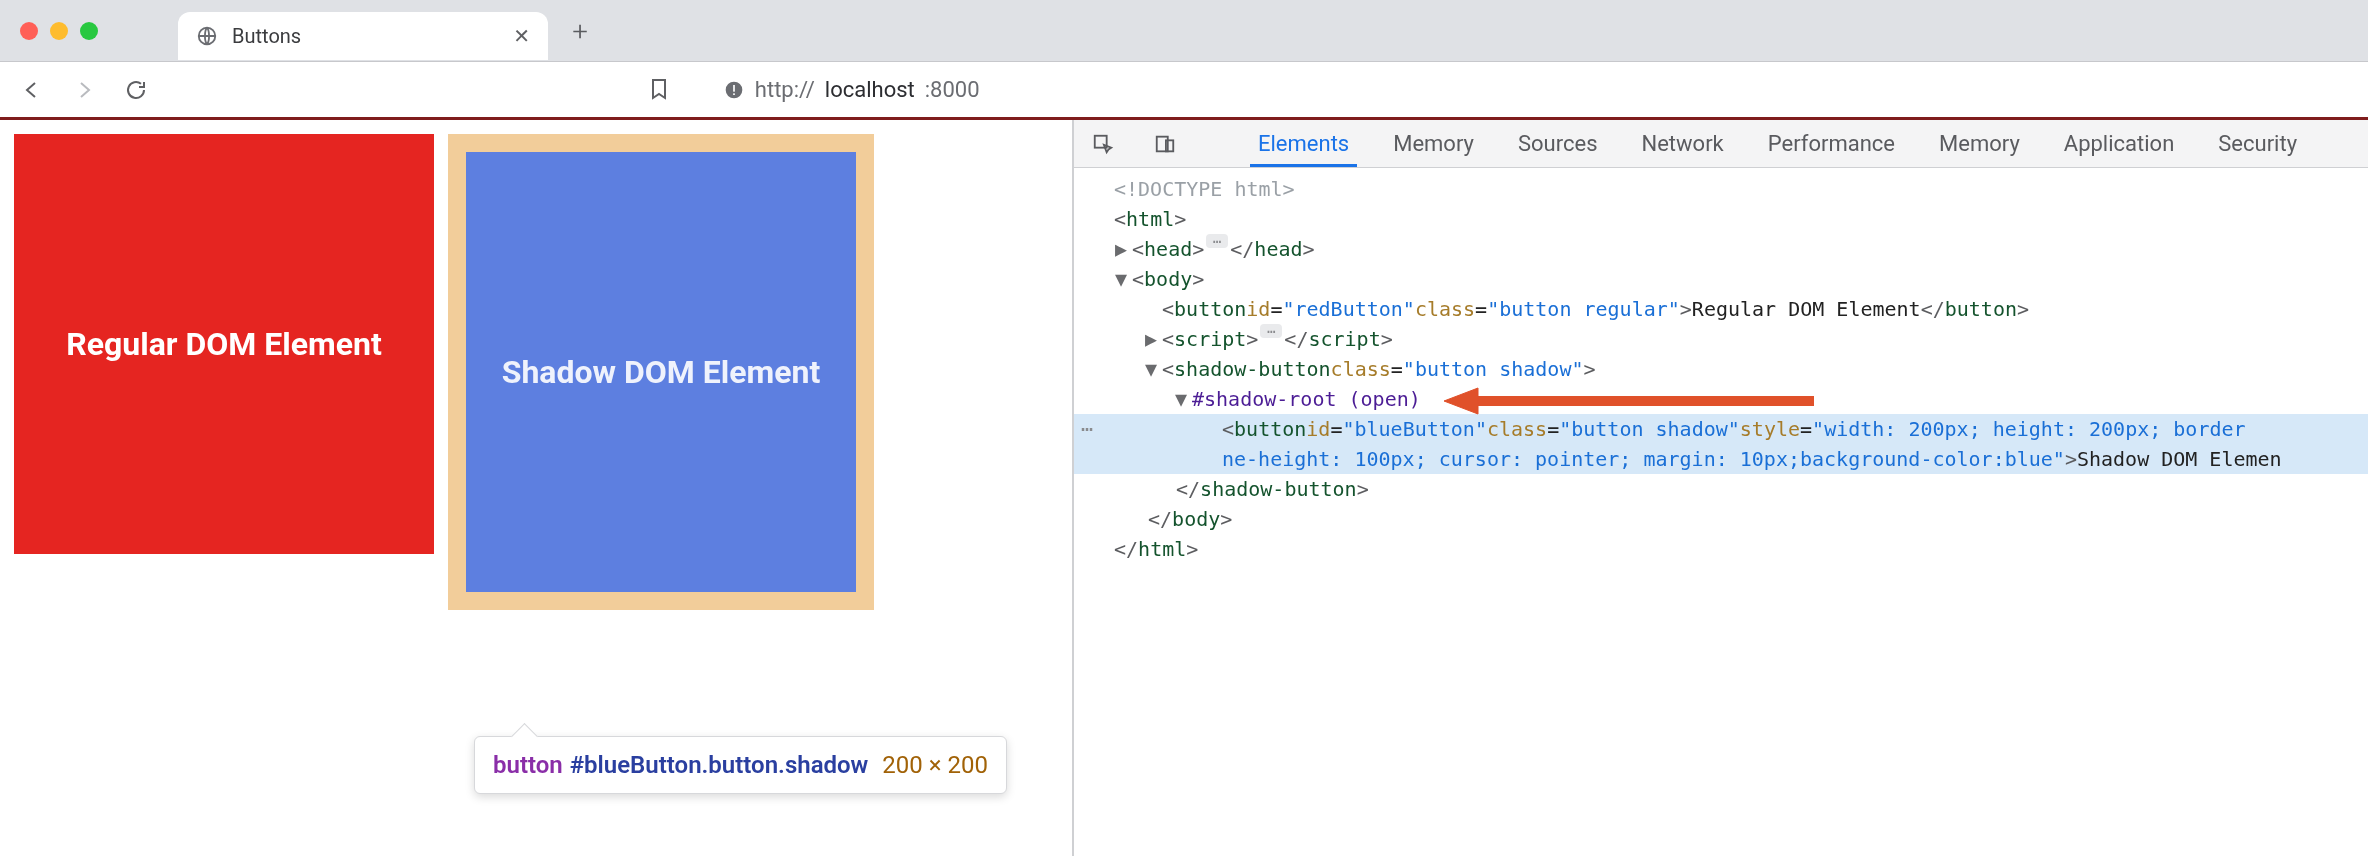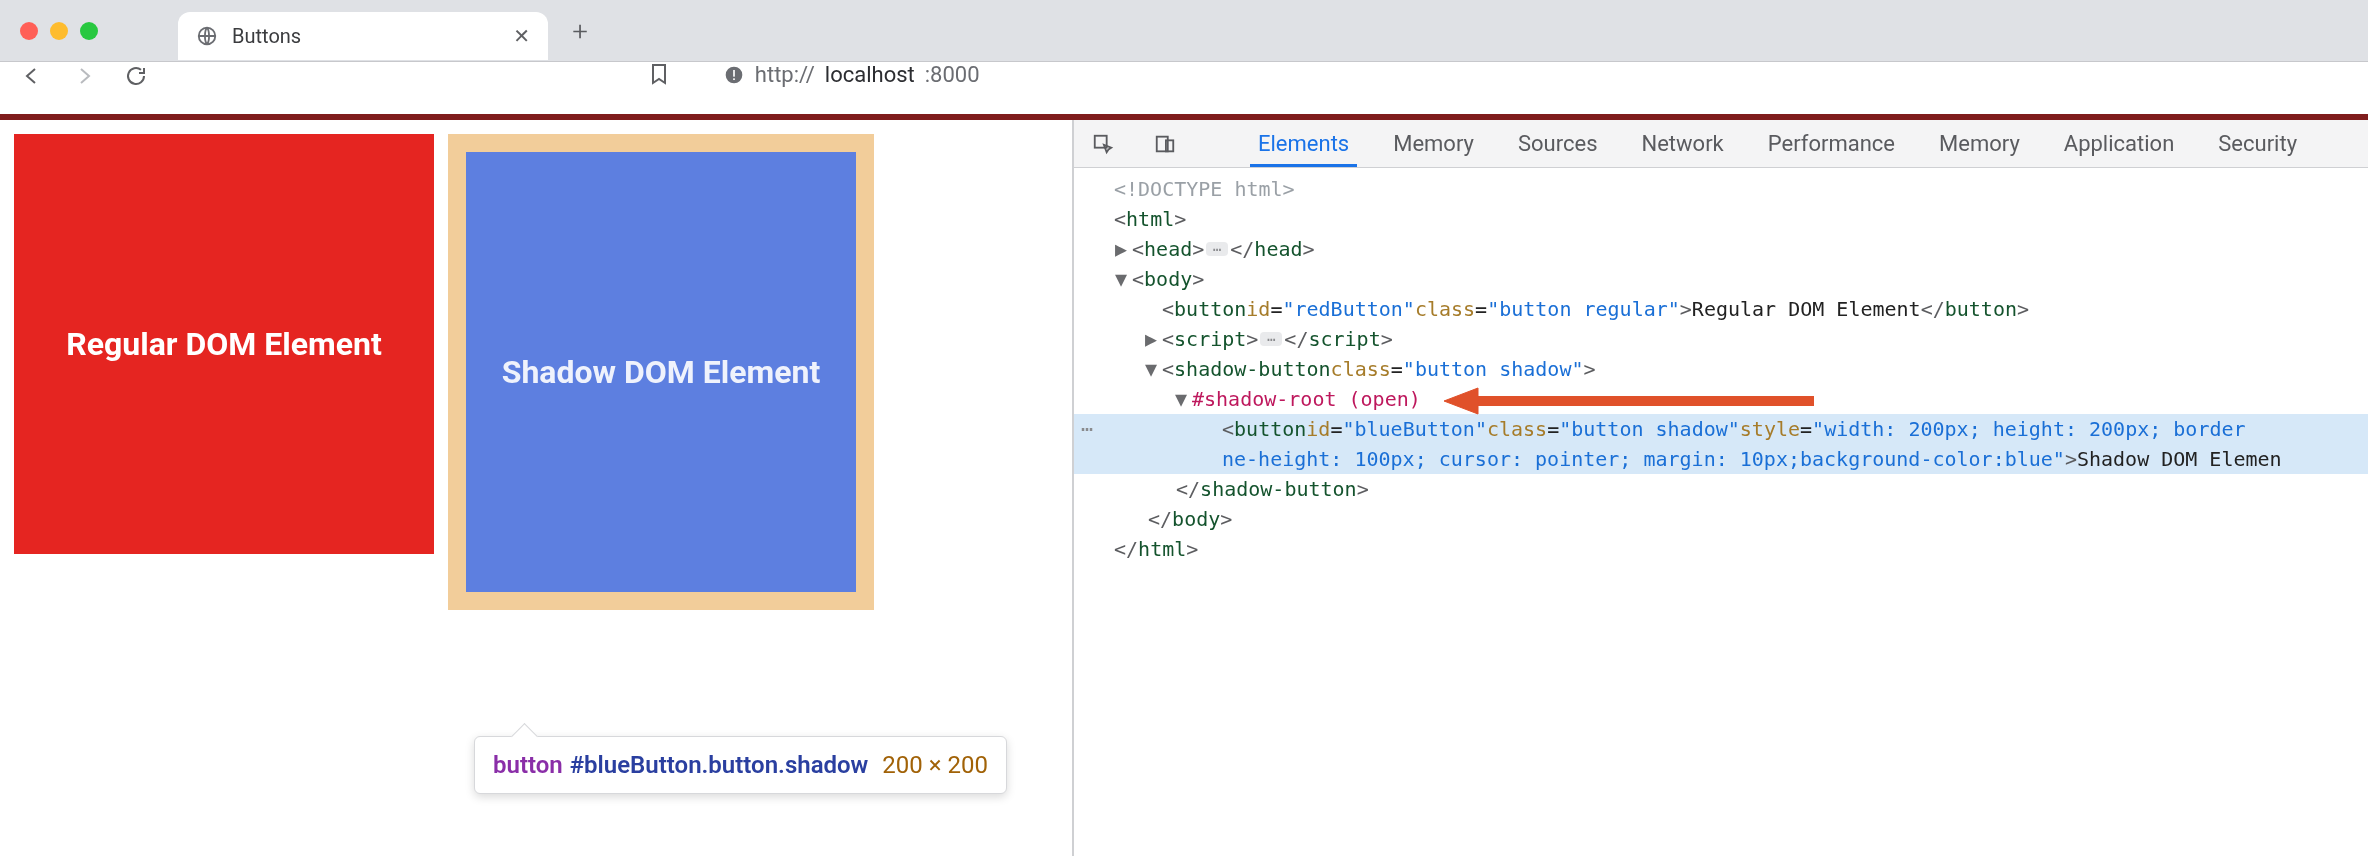--- a/index.html
+++ b/index.html
@@ -11,21 +11,21 @@
   .dot { width:18px; height:18px; border-radius:50%; }
   .dot.red { background:#ff5f57; }
   .dot.yellow { background:#febc2e; }
   .dot.green { background:#28c840; }
   .tab { display:flex; align-items:center; gap:14px; background:#fff; height:48px; padding:0 18px; border-radius:12px 12px 0 0; min-width:370px; position:relative; top:5px; }
   .tab .favicon { width:22px; height:22px; color:#6b6d72; display:flex; align-items:center; justify-content:center; }
   .tab .title { font-size:20px; color:#3b3c3f; flex:1; }
   .tab .close { font-size:20px; color:#5f6063; cursor:pointer; }
   .newtab { width:36px; height:36px; display:flex; align-items:center; justify-content:center; margin-left:14px; font-size:26px; color:#5a5b5f; cursor:pointer; border-radius:6px; }
   
-  .toolbar { display:flex; align-items:flex-start; height:58px; background:#fff; border-bottom:6px solid #7f1d1d; padding:0 18px; gap:24px; }
+  .toolbar { display:flex; align-items:center; height:58px; background:#fff; border-bottom:3px solid #7f1d1d; padding:0 18px; gap:24px; }
   .nav-btn { width:28px; height:28px; display:flex; align-items:center; justify-content:center; color:#5f6063; cursor:pointer; }
   .nav-btn.disabled { color:#b9bbbf; cursor:default; }
   .spacer-flex { flex:1; }
   .bookmark { width:26px; height:26px; color:#5f6063; cursor:pointer; margin-right:14px; }
   .urlbox { display:flex; align-items:center; gap:10px; font-size:22px; color:#6b6d72; margin-left:12px; white-space:nowrap; }
   .urlbox .lock { width:22px; height:22px; display:flex; align-items:center; justify-content:center; }
   .urlbox .scheme { color:#6b6d72; }
   .urlbox .host-local { color:#2c2d31; }
   .urlbox .portpath { color:#6b6d72; }
 
@@ -43,21 +43,21 @@
   .hover-tooltip .dims { color:#a16207; }
 
   
   .devtools { flex:1; display:flex; flex-direction:column; background:#f4f4f5; min-width:0; }
   .dt-tabs { display:flex; align-items:center; height:48px; border-bottom:1px solid #cfd0d3; background:#f4f4f5; padding:0 16px; gap:36px; font-size:22px; color:#5a5b5f; }
   .dt-icon { width:26px; height:26px; display:flex; align-items:center; justify-content:center; color:#5a5b5f; cursor:pointer; }
   .dt-tab { cursor:pointer; padding:10px 4px; position:relative; }
   .dt-tab.active { color:#1a73e8; }
   .dt-tab.active::after { content:""; position:absolute; left:-4px; right:-4px; bottom:-1px; height:3px; background:#1a73e8; }
   .dt-body { flex:1; background:#fff; font-family: ui-monospace, Menlo, Consolas, monospace; font-size:20px; line-height:30px; padding:6px 0; overflow:hidden; position:relative; }
-  .row { display:flex; align-items:center; padding:0 12px 0 22px; white-space:pre; }
+  .row { display:flex; align-items:flex-start; padding:0 12px 0 22px; white-space:pre; }
   .ind { display:inline-block; }
   .tw { width:14px; display:inline-flex; justify-content:center; color:#6a6b6e; margin-right:4px; }
   .c-doctype { color:#9aa0a6; }
   .c-tag { color:#14532d; }
   .c-attr-name { color:#a67c2a; }
   .c-attr-val { color:#1a6fd6; }
   .c-angle { color:#5c5d60; }
   .c-ellip { display:inline-flex; align-items:center; justify-content:center; width:22px; height:14px; background:#e9eaec; border-radius:4px; color:#8a8b8e; font-size:14px; line-height:14px; vertical-align:middle; margin:0 2px; }
   .highlight { background:#d6e8f8; }
   .gutter-dots { position:absolute; left:4px; width:18px; text-align:center; color:#8a8b8e; }
@@ -176,21 +176,21 @@
         <div class="row"><span class="ind" style="width:18px"></span><span class="tw">▶</span><span class="c-angle">&lt;</span><span class="c-tag">head</span><span class="c-angle">&gt;</span><span class="c-ellip">⋯</span><span class="c-angle">&lt;/</span><span class="c-tag">head</span><span class="c-angle">&gt;</span></div>
 
         <div class="row"><span class="ind" style="width:18px"></span><span class="tw">▼</span><span class="c-angle">&lt;</span><span class="c-tag">body</span><span class="c-angle">&gt;</span></div>
 
         <div class="row"><span class="ind" style="width:48px"></span><span class="tw"></span><span class="c-angle">&lt;</span><span class="c-tag">button</span> <span class="c-attr-name">id</span>=<span class="c-attr-val">"redButton"</span> <span class="c-attr-name">class</span>=<span class="c-attr-val">"button regular"</span><span class="c-angle">&gt;</span><span>Regular DOM Element</span><span class="c-angle">&lt;/</span><span class="c-tag">button</span><span class="c-angle">&gt;</span></div>
 
         <div class="row"><span class="ind" style="width:48px"></span><span class="tw">▶</span><span class="c-angle">&lt;</span><span class="c-tag">script</span><span class="c-angle">&gt;</span><span class="c-ellip">⋯</span><span class="c-angle">&lt;/</span><span class="c-tag">script</span><span class="c-angle">&gt;</span></div>
 
         <div class="row"><span class="ind" style="width:48px"></span><span class="tw">▼</span><span class="c-angle">&lt;</span><span class="c-tag">shadow-button</span> <span class="c-attr-name">class</span>=<span class="c-attr-val">"button shadow"</span><span class="c-angle">&gt;</span></div>
 
-        <div class="row"><span class="ind" style="width:78px"></span><span class="tw">▼</span><span style="color:#be185d">#shadow-root (open)</span></div>
+        <div class="row"><span class="ind" style="width:78px"></span><span class="tw">▼</span><span style="color:#4c1d95">#shadow-root (open)</span></div>
 
         <div class="row highlight" style="position:relative;">
           <span class="gutter-dots" style="top:0;">⋯</span>
           <span class="ind" style="width:108px"></span><span class="tw"></span><span class="c-angle">&lt;</span><span class="c-tag">button</span> <span class="c-attr-name">id</span>=<span class="c-attr-val">"blueButton"</span> <span class="c-attr-name">class</span>=<span class="c-attr-val">"button shadow"</span> <span class="c-attr-name">style</span>=<span class="c-attr-val">"width: 200px; height: 200px; border</span>
         </div>
 
         <div class="row highlight"><span class="ind" style="width:108px"></span><span class="tw"></span><span class="c-attr-val">ne-height: 100px; cursor: pointer; margin: 10px;background-color:blue"</span><span class="c-angle">&gt;</span><span>Shadow DOM Elemen</span></div>
 
         <div class="row"><span class="ind" style="width:62px"></span><span class="tw"></span><span class="c-angle">&lt;/</span><span class="c-tag">shadow-button</span><span class="c-angle">&gt;</span></div>
 

